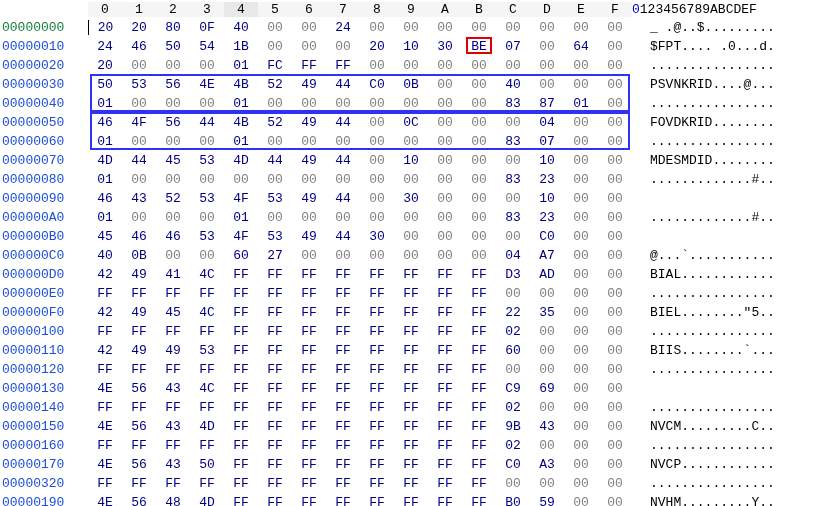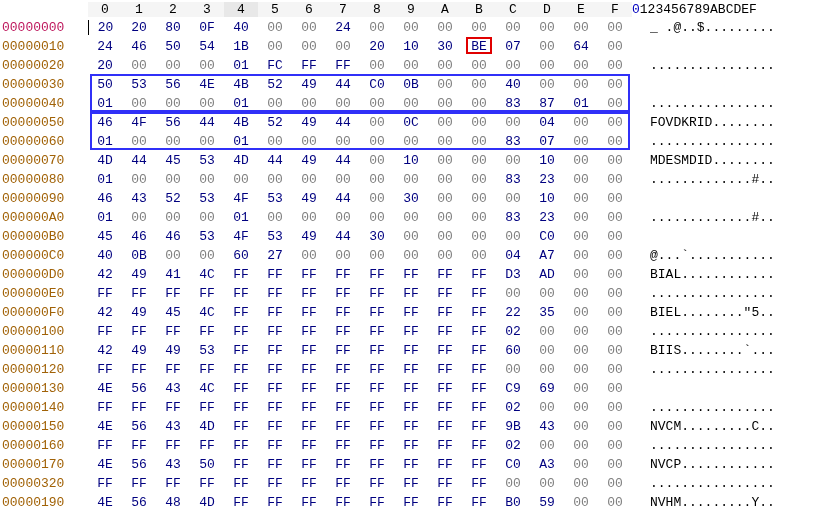--- a/index.html
+++ b/index.html
@@ -44,24 +44,24 @@
   }
   .row {
     display: flex;
     height: 19px;
     align-items: center;
   }
   .addr {
     width: 88px;
     font-family: "Courier New", monospace;
     white-space: pre;
-    color: #be185d;
+    color: #15803d;
     padding-left: 2px;
   }
-  .addr.gray { color: #a16207; }
+  .addr.gray { color: #1d4ed8; }
   .hex-cells {
     display: flex;
   }
   .cell {
     width: 34px;
     text-align: center;
     font-family: "Courier New", monospace;
   }
   .cell.dark { color: #000080; font-weight: 500; }
   .cell.gray { color: #808080; }
@@ -152,20 +152,21 @@
         <div class="cell gray">00</div>
         <div class="cell dark">20</div>
         <div class="cell dark">10</div>
         <div class="cell dark">30</div>
         <div class="cell dark">BE</div>
         <div class="cell dark">07</div>
         <div class="cell gray">00</div>
         <div class="cell dark">64</div>
         <div class="cell gray">00</div>
       </div>
+      <div class="ascii">$FPT.... .0...d.</div>
     </div>
     <div class="row">
       <div class="addr gray">00000020</div>
       <div class="hex-cells">
         <div class="cell dark">20</div>
         <div class="cell gray">00</div>
         <div class="cell gray">00</div>
         <div class="cell gray">00</div>
         <div class="cell dark">01</div>
         <div class="cell dark">FC</div>
@@ -195,20 +196,21 @@
         <div class="cell dark">44</div>
         <div class="cell dark">C0</div>
         <div class="cell dark">0B</div>
         <div class="cell gray">00</div>
         <div class="cell gray">00</div>
         <div class="cell dark">40</div>
         <div class="cell gray">00</div>
         <div class="cell gray">00</div>
         <div class="cell gray">00</div>
       </div>
+      <div class="ascii">PSVNKRID....@...</div>
     </div>
     <div class="row">
       <div class="addr gray">00000040</div>
       <div class="hex-cells">
         <div class="cell dark">01</div>
         <div class="cell gray">00</div>
         <div class="cell gray">00</div>
         <div class="cell gray">00</div>
         <div class="cell dark">01</div>
         <div class="cell gray">00</div>

